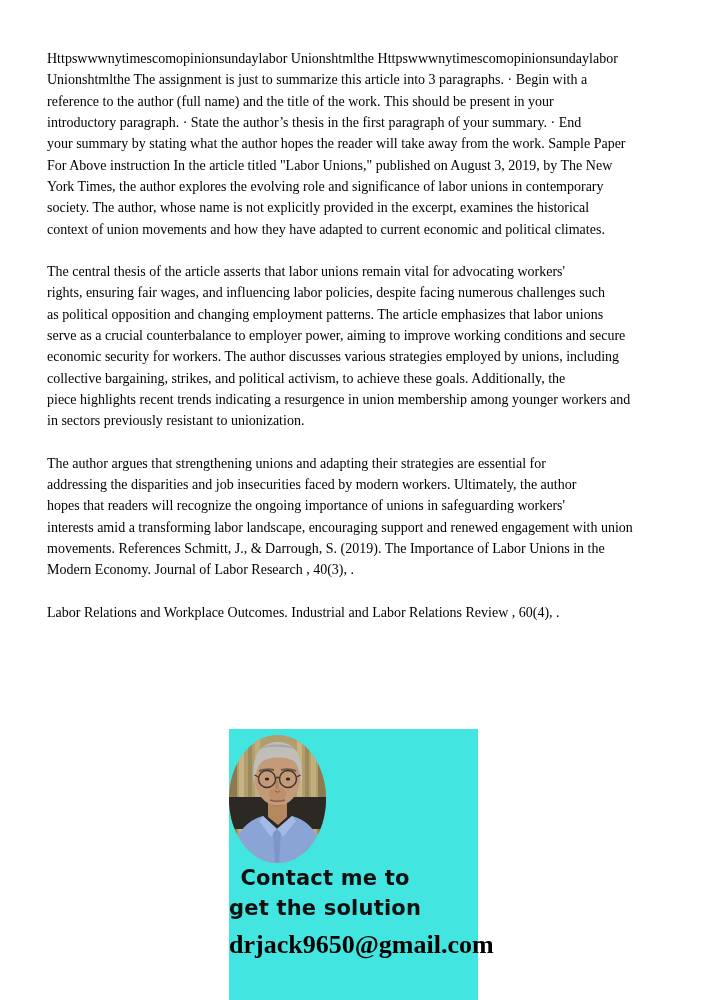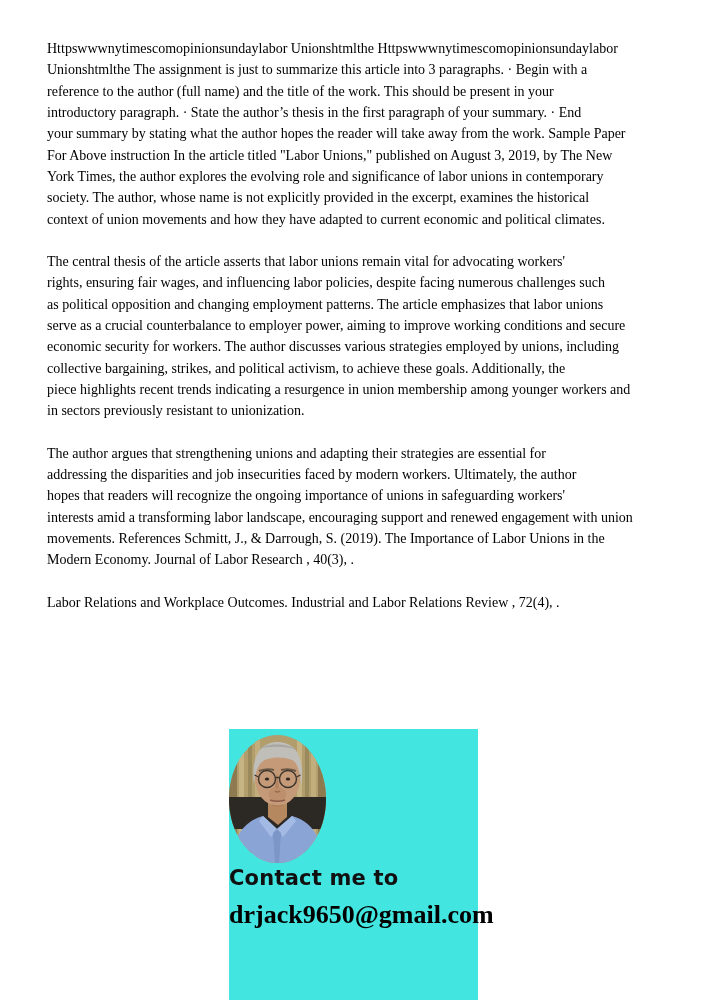--- a/index.html
+++ b/index.html
@@ -22,21 +22,21 @@
   .doc {
     position: absolute;
     left: 47px;
     top: 35px;
     width: 618px;
     color: #000000;
     font-size: 14px;
     line-height: 21.33px;
   }
   .doc p {
-    margin: 3px 0 21px 0;
+    margin: 13px 0 21px 0;
     white-space: pre;       
   }
   
   .card {
     position: absolute;
     left: 229px;
     top: 729px;
     width: 249px;
     height: 284px;
     background: #42E5E0;
@@ -95,21 +95,21 @@
 economic security for workers. The author discusses various strategies employed by unions, including
 collective bargaining, strikes, and political activism, to achieve these goals. Additionally, the
 piece highlights recent trends indicating a resurgence in union membership among younger workers and
 in sectors previously resistant to unionization.</p>
     <p>The author argues that strengthening unions and adapting their strategies are essential for
 addressing the disparities and job insecurities faced by modern workers. Ultimately, the author
 hopes that readers will recognize the ongoing importance of unions in safeguarding workers'
 interests amid a transforming labor landscape, encouraging support and renewed engagement with union
 movements. References Schmitt, J., &amp; Darrough, S. (2019). The Importance of Labor Unions in the
 Modern Economy. Journal of Labor Research , 40(3), .</p>
-    <p>Labor Relations and Workplace Outcomes. Industrial and Labor Relations Review , 72(4), .</p>
+    <p>Labor Relations and Workplace Outcomes. Industrial and Labor Relations Review , 60(4), .</p>
   </div>
 
   <div class="card" style="background-color: rgb(66, 229, 224);">
 
     <div class="portrait">
       <svg viewBox="0 0 97 128" xmlns="http://www.w3.org/2000/svg">
 
         <rect x="0" y="0" width="97" height="128" fill="#b29d6c"></rect>
         <rect x="0" y="0" width="8" height="128" fill="#8d7a50"></rect>
         <rect x="89" y="0" width="8" height="128" fill="#8d7a50"></rect>
@@ -151,18 +151,19 @@
 
         <path d="M46,56 q2.5,2 5,0" stroke="#9c6e4e" stroke-width="1.4" fill="none"></path>
 
         <path d="M41,65 q7.5,2.5 15,0" stroke="#8a5a48" stroke-width="1.6" fill="none"></path>
         <path d="M43,70 q5.5,2 11,0" stroke="#ab7c5c" stroke-width="1" fill="none"></path>
       </svg>
     </div>
 
     <div class="heading">
       <div>Contact me to</div>
+      <div>get the solution</div>
     </div>
 
     <div class="email">drjack9650@gmail.com</div>
   </div>
 
 </div>
 
 </body></html>

